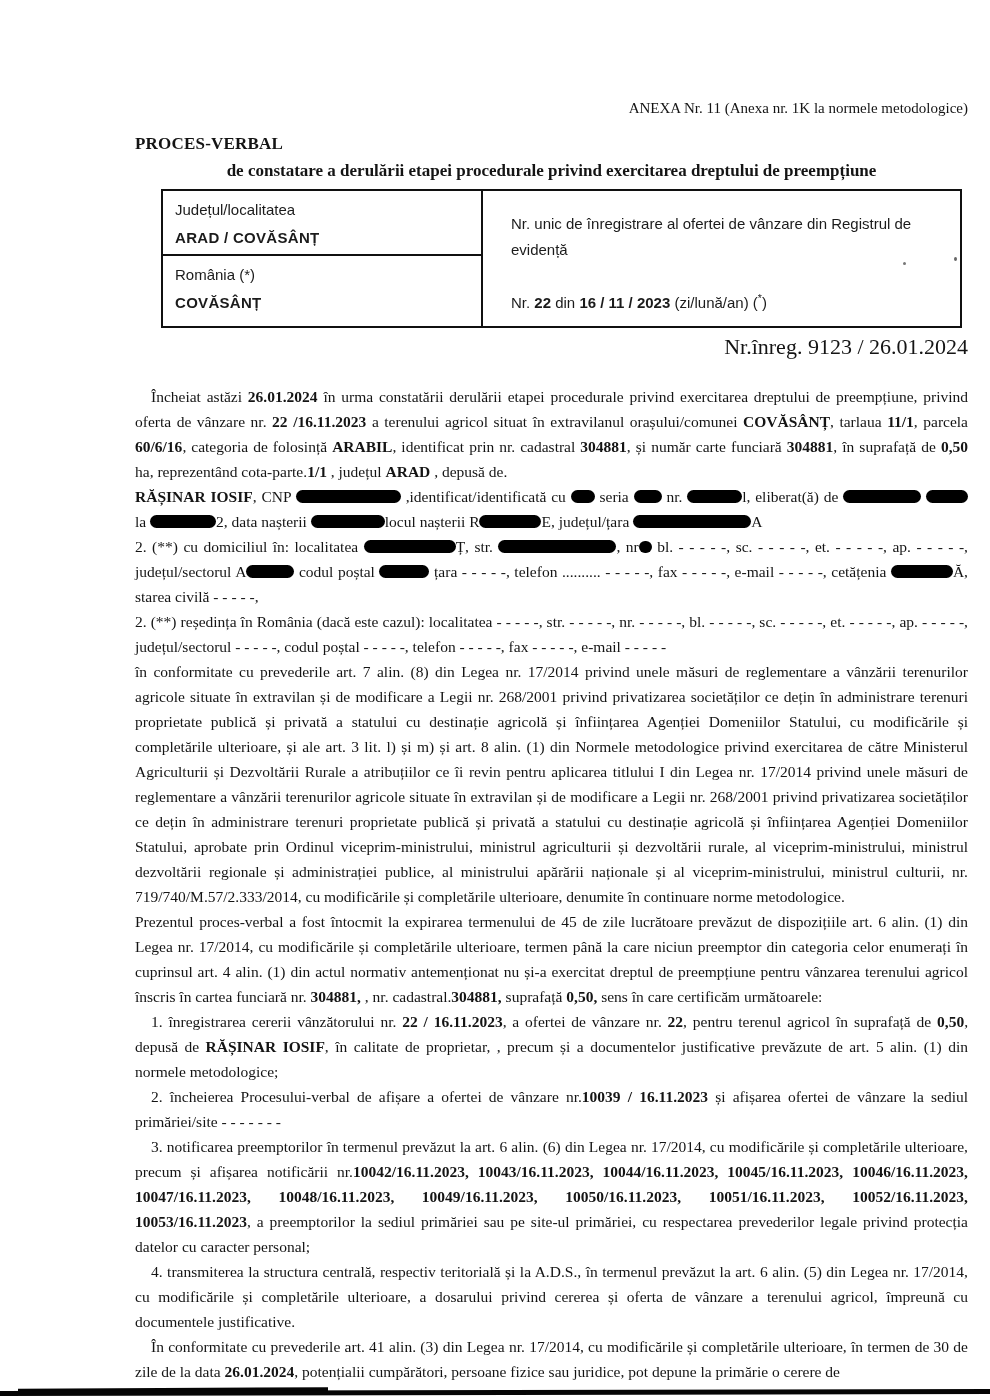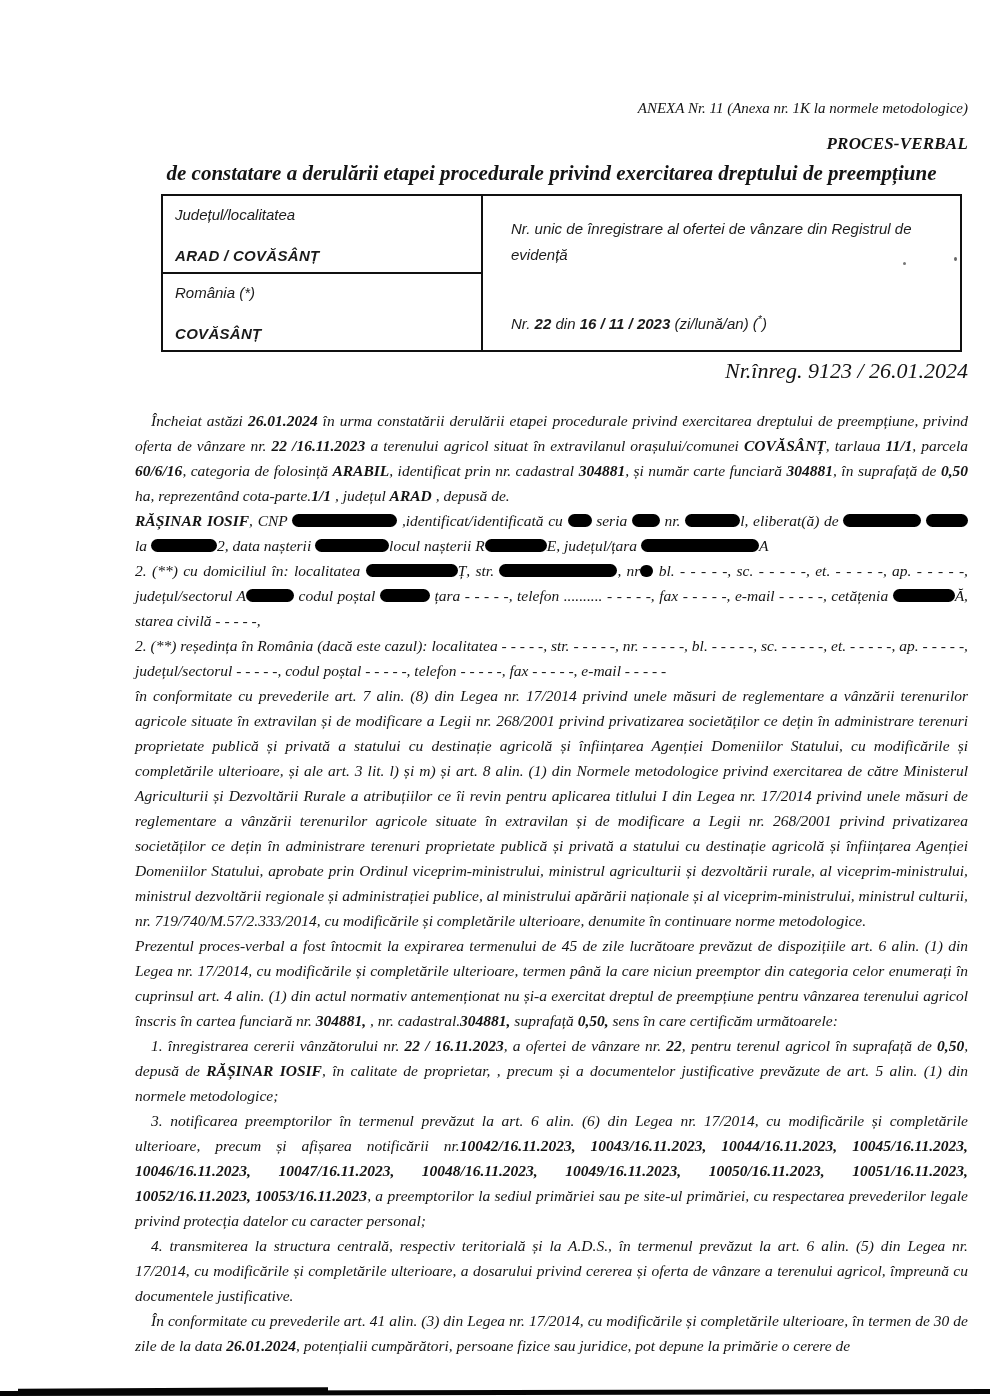--- a/index.html
+++ b/index.html
@@ -1,36 +1,36 @@
 <!DOCTYPE html>
 <html><head>
 <meta charset="utf-8">
 <style>
   html,body{margin:0;padding:0;background:#ffffff;}
   .page{
     position:relative;width:990px;height:1400px;background:#fff;
-    font-family:"Liberation Serif", serif;color:#141414;overflow:hidden;font-style:italic;
+    font-family:"Liberation Serif", serif;color:#141414;overflow:hidden;
   }
   .content{position:absolute;left:135px;top:0;width:833px;}
   .anexa{margin-top:100px;text-align:right;font-size:15px;white-space:nowrap;}
-  .doc-title{margin-top:17px;text-align:right;font-weight:bold;font-size:17px;letter-spacing:.2px;}
-  .doc-subtitle{margin-top:7px;text-align:center;font-weight:bold;font-size:21px;}
+  .doc-title{margin-top:17px;text-align:left;font-weight:bold;font-size:17px;letter-spacing:.2px;}
+  .doc-subtitle{margin-top:7px;text-align:center;font-weight:bold;font-size:17px;}
   .info-table{
     margin-top:8px;margin-left:26px;width:801px;box-sizing:border-box;
     border:2px solid #101010;display:flex;
     font-family:"Liberation Sans", sans-serif;font-size:15px;color:#1b1b1b;
   }
   .col-left{width:320px;box-sizing:border-box;border-right:2px solid #101010;display:flex;flex-direction:column;}
   .cell{padding:10px 12px 8px 12px;}
   .cell .lbl{display:block;}
-  .cell .val{display:block;font-weight:bold;margin-top:24px;letter-spacing:.3px;}
+  .cell .val{display:block;font-weight:bold;margin-top:11px;letter-spacing:.3px;}
   .cell-top{border-bottom:2px solid #101010;min-height:60px;box-sizing:border-box;}
   .cell-bottom{min-height:58px;box-sizing:border-box;}
   .col-right{flex:1;box-sizing:border-box;padding:20px 14px 10px 28px;line-height:26px;}
-  .reg-line{margin-top:43px;line-height:26px;}
+  .reg-line{margin-top:27px;line-height:26px;}
   .reg-num{text-align:right;font-size:22px;margin-top:6px;}
   .body{margin-top:24px;font-size:15.5px;line-height:25px;text-align:justify;}
   .para{margin:0;}
   .para.indent{text-indent:16px;}
   b{font-weight:bold;}
   .redact{
     display:inline-block;background:#000;height:13px;border-radius:7px;
     vertical-align:-1px;
   }
   .redact.small{height:12px;border-radius:6px;}
@@ -77,20 +77,21 @@
     <div class="reg-num">Nr.înreg. 9123 / 26.01.2024</div>
 
     <div class="body">
         <p class="para indent"><span>Încheiat astăzi </span><b>26.01.2024</b><span> în urma constatării derulării etapei procedurale privind exercitarea dreptului de preempțiune, privind oferta de vânzare nr. </span><b>22 /16.11.2023</b><span> a terenului agricol situat în extravilanul orașului/comunei </span><b>COVĂSÂNȚ</b><span>, tarlaua </span><b>11/1</b><span>, parcela </span><b>60/6/16</b><span>, categoria de folosință </span><b>ARABIL</b><span>, identificat prin nr. cadastral </span><b>304881</b><span>, și număr carte funciară </span><b>304881</b><span>, în suprafață de </span><b>0,50</b><span> ha, reprezentând cota-parte.</span><b>1/1</b><span> , județul </span><b>ARAD</b><span> , depusă de.</span></p>
         <p class="para"><b>RĂȘINAR IOSIF</b><span>, CNP </span><span class="redact" style="width: 105px;"></span><span> ,identificat/identificată cu </span><span class="redact" style="width: 24px;"></span><span> seria </span><span class="redact" style="width: 28px;"></span><span> nr. </span><span class="redact" style="width: 55px;"></span><span>l, eliberat(ă) de </span><span class="redact" style="width: 78px;"></span><span> </span><span class="redact" style="width: 42px;"></span><span> la </span><span class="redact" style="width: 66px;"></span><span>2, data nașterii </span><span class="redact" style="width: 74px;"></span><span>locul nașterii R</span><span class="redact" style="width: 62px;"></span><span>E, județul/țara </span><span class="redact" style="width: 118px;"></span><span>A</span></p>
         <p class="para"><span>2. (**) cu domiciliul în: localitatea </span><span class="redact" style="width: 92px;"></span><span>Ț, str. </span><span class="redact" style="width: 118px;"></span><span>, nr</span><span class="redact small" style="width: 13px;"></span><span> bl. - - - - -, sc. - - - - -, et. - - - - -, ap. - - - - -, județul/sectorul A</span><span class="redact" style="width: 48px;"></span><span> codul poștal </span><span class="redact" style="width: 50px;"></span><span> țara - - - - -, telefon .......... - - - - -, fax - - - - -, e-mail - - - - -, cetățenia </span><span class="redact" style="width: 62px;"></span><span>Ă, starea civilă - - - - -,</span></p>
         <p class="para"><span>2. (**) reședința în România (dacă este cazul): localitatea - - - - -, str. - - - - -, nr. - - - - -, bl. - - - - -, sc. - - - - -, et. - - - - -, ap. - - - - -, județul/sectorul - - - - -, codul poștal - - - - -, telefon - - - - -, fax - - - - -, e-mail - - - - -</span></p>
         <p class="para"><span>în conformitate cu prevederile art. 7 alin. (8) din Legea nr. 17/2014 privind unele măsuri de reglementare a vânzării terenurilor agricole situate în extravilan și de modificare a Legii nr. 268/2001 privind privatizarea societăților ce dețin în administrare terenuri proprietate publică și privată a statului cu destinație agricolă și înființarea Agenției Domeniilor Statului, cu modificările și completările ulterioare, și ale art. 3 lit. l) și m) și art. 8 alin. (1) din Normele metodologice privind exercitarea de către Ministerul Agriculturii și Dezvoltării Rurale a atribuțiilor ce îi revin pentru aplicarea titlului I din Legea nr. 17/2014 privind unele măsuri de reglementare a vânzării terenurilor agricole situate în extravilan și de modificare a Legii nr. 268/2001 privind privatizarea societăților ce dețin în administrare terenuri proprietate publică și privată a statului cu destinație agricolă și înființarea Agenției Domeniilor Statului, aprobate prin Ordinul viceprim-ministrului, ministrul agriculturii și dezvoltării rurale, al viceprim-ministrului, ministrul dezvoltării regionale și administrației publice, al ministrului apărării naționale și al viceprim-ministrului, ministrul culturii, nr. 719/740/M.57/2.333/2014, cu modificările și completările ulterioare, denumite în continuare norme metodologice.</span></p>
         <p class="para"><span>Prezentul proces-verbal a fost întocmit la expirarea termenului de 45 de zile lucrătoare prevăzut de dispozițiile art. 6 alin. (1) din Legea nr. 17/2014, cu modificările și completările ulterioare, termen până la care niciun preemptor din categoria celor enumerați în cuprinsul art. 4 alin. (1) din actul normativ antemenționat nu și-a exercitat dreptul de preempțiune pentru vânzarea terenului agricol înscris în cartea funciară nr. </span><b>304881,</b><span> , nr. cadastral.</span><b>304881,</b><span> suprafață </span><b>0,50,</b><span> sens în care certificăm următoarele:</span></p>
         <p class="para indent"><span>1. înregistrarea cererii vânzătorului nr. </span><b>22 / 16.11.2023</b><span>, a ofertei de vânzare nr. </span><b>22</b><span>, pentru terenul agricol în suprafață de </span><b>0,50</b><span>, depusă de </span><b>RĂȘINAR IOSIF</b><span>, în calitate de proprietar, , precum și a documentelor justificative prevăzute de art. 5 alin. (1) din normele metodologice;</span></p>
+        <p class="para indent"><span>2. încheierea Procesului-verbal de afișare a ofertei de vânzare nr.</span><b>10039 / 16.11.2023</b><span> și afișarea ofertei de vânzare la sediul primăriei/site - - - - - - -</span></p>
         <p class="para indent"><span>3. notificarea preemptorilor în termenul prevăzut la art. 6 alin. (6) din Legea nr. 17/2014, cu modificările și completările ulterioare, precum și afișarea notificării nr.</span><b>10042/16.11.2023, 10043/16.11.2023, 10044/16.11.2023, 10045/16.11.2023, 10046/16.11.2023, 10047/16.11.2023, 10048/16.11.2023, 10049/16.11.2023, 10050/16.11.2023, 10051/16.11.2023, 10052/16.11.2023, 10053/16.11.2023</b><span>, a preemptorilor la sediul primăriei sau pe site-ul primăriei, cu respectarea prevederilor legale privind protecția datelor cu caracter personal;</span></p>
         <p class="para indent"><span>4. transmiterea la structura centrală, respectiv teritorială și la A.D.S., în termenul prevăzut la art. 6 alin. (5) din Legea nr. 17/2014, cu modificările și completările ulterioare, a dosarului privind cererea și oferta de vânzare a terenului agricol, împreună cu documentele justificative.</span></p>
         <p class="para indent"><span>În conformitate cu prevederile art. 41 alin. (3) din Legea nr. 17/2014, cu modificările și completările ulterioare, în termen de 30 de zile de la data </span><b>26.01.2024</b><span>, potențialii cumpărători, persoane fizice sau juridice, pot depune la primărie o cerere de</span></p>
       </div>
 
   </div>
 
   <div class="speck1"></div>
   <div class="speck2"></div>
   <div class="scan-bar-thick"></div>

